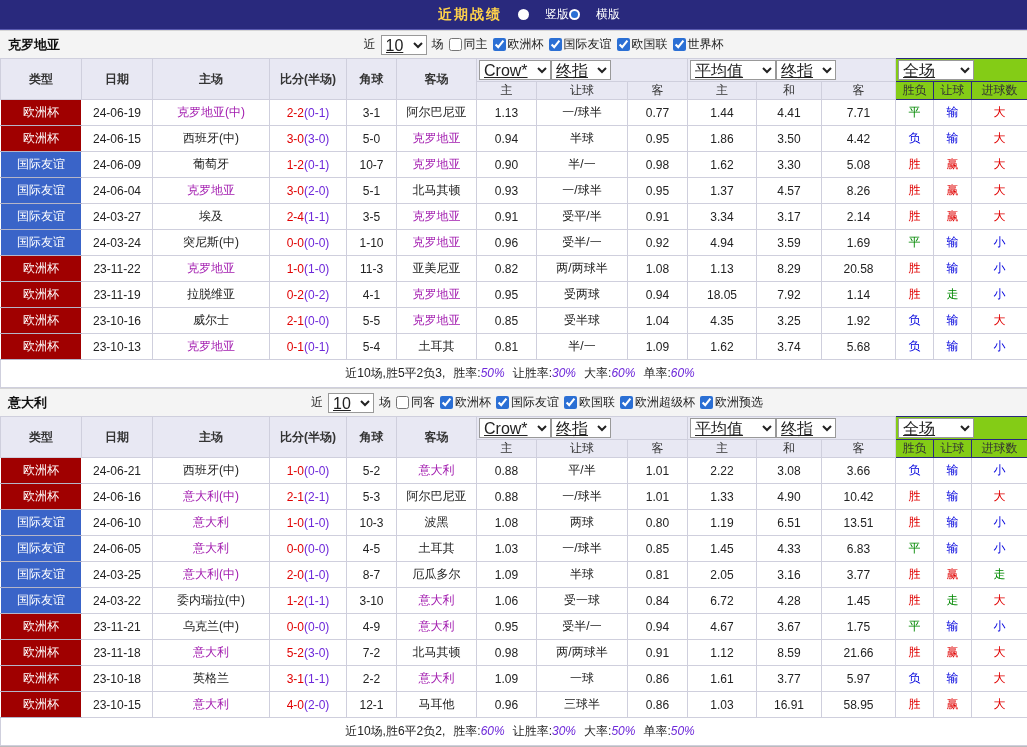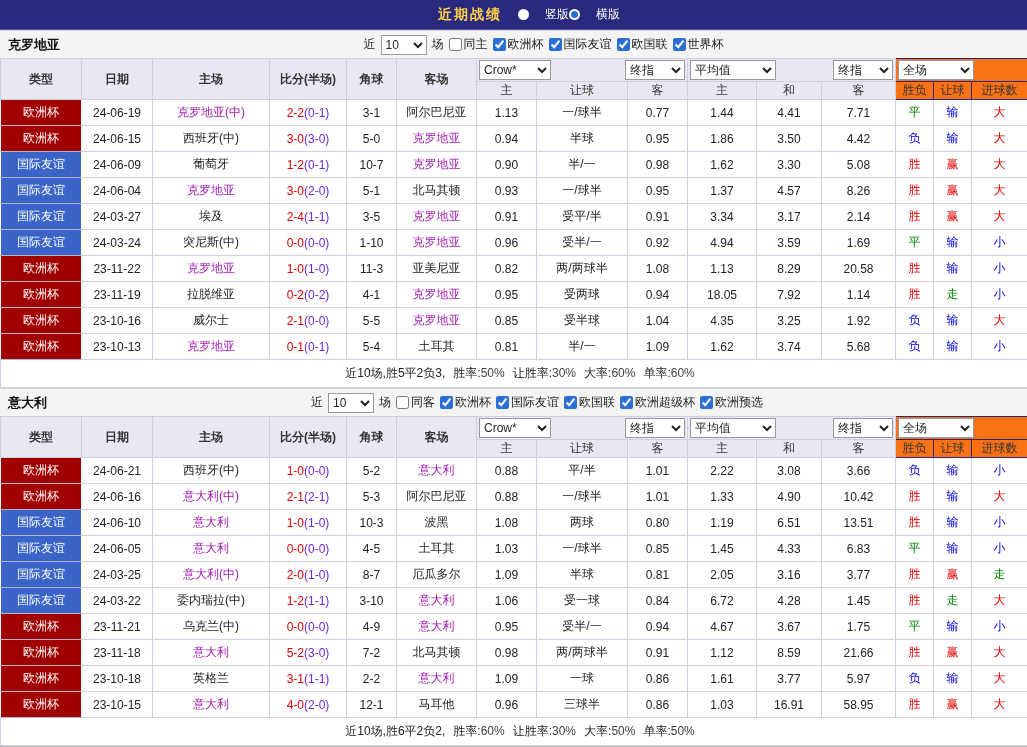--- a/index.html
+++ b/index.html
@@ -25,56 +25,56 @@
     height: 28px; background: #f4f4f4; border-top: 1px solid #d5d5d5;
     display: flex; align-items: center;
   }
   .secbar .team { font-weight: bold; font-size: 13px; color: #111; padding-left: 8px; white-space: nowrap; }
   .filters { flex: 1; display: flex; align-items: center; justify-content: center; gap: 5px; white-space: nowrap; }
   .chk { display: inline-flex; align-items: center; gap: 2px; cursor: pointer; }
   input[type="checkbox"] { width: 13px; height: 13px; accent-color: #2b6fd4; }
 
   select {
     font-family: "Liberation Sans", "DejaVu Sans", sans-serif;
-    font-size: 12px; height: 20px; border: 1px solid #999; background: #fff; color: #222;
+    font-size: 16px; height: 20px; border: 1px solid #999; background: #fff; color: #222; text-decoration: underline;
   }
   .s-count { width: 46px; }
   .s-book { width: 72px; }
   .s-final { width: 60px; }
   .s-avg { width: 86px; }
   .s-scope { width: 76px; }
 
   
   table { border-collapse: collapse; table-layout: fixed; width: 1027px; }
   th, td {
     border: 1px solid #cfcfdd; text-align: center; padding: 0 2px;
     overflow: hidden; white-space: nowrap; height: 26px;
   }
   thead th { background: #e8e8f3; color: #333; font-weight: bold; }
   thead tr.hrow1 th { height: 23px; }
   thead tr.hrow2 th { height: 17px; font-weight: normal; color: #333; }
-  th.dark { background: #f97316; border-color: #29297d; }
+  th.dark { background: #84cc16; border-color: #29297d; }
   th.ylw  { color: #ffd24a; font-weight: bold; }
   .selcell { font-weight: normal; }
-  .selwrap { display: flex; justify-content: space-between; align-items: center; gap: 8px; }
+  .selwrap { display: flex; justify-content: flex-start; align-items: center; }
 
   td.type { color: #fff; font-size: 12px; }
   .t-red  { background: #a00000; border-color: #b5b5c8 #fff; }
   .t-blue { background: #3a64c8; border-color: #b5b5c8 #fff; }
 
   .c-r { color: #e00000; }
   .c-g { color: #008800; }
   .c-b { color: #0000dd; }
   .c-k { color: #6d28d9; }
   .team-green { color: #a21caf; }
 
   tfoot td { height: 28px; background: #fff; }
   .sum-label { color: #222; margin-left: 8px; }
   .sum-label.first { margin-left: 12px; }
-  .sum-val { color: #404040; }
+  .sum-val { color: #6d28d9; font-style: italic; }
 </style>
 </head>
 <body>
 
 <div class="page">
   <div class="topbar">
     <span class="title">近期战绩</span>
     <span id="layout-radios"><label class="radio">
           <span class="rdo"></span>
           <span>竖版</span>

